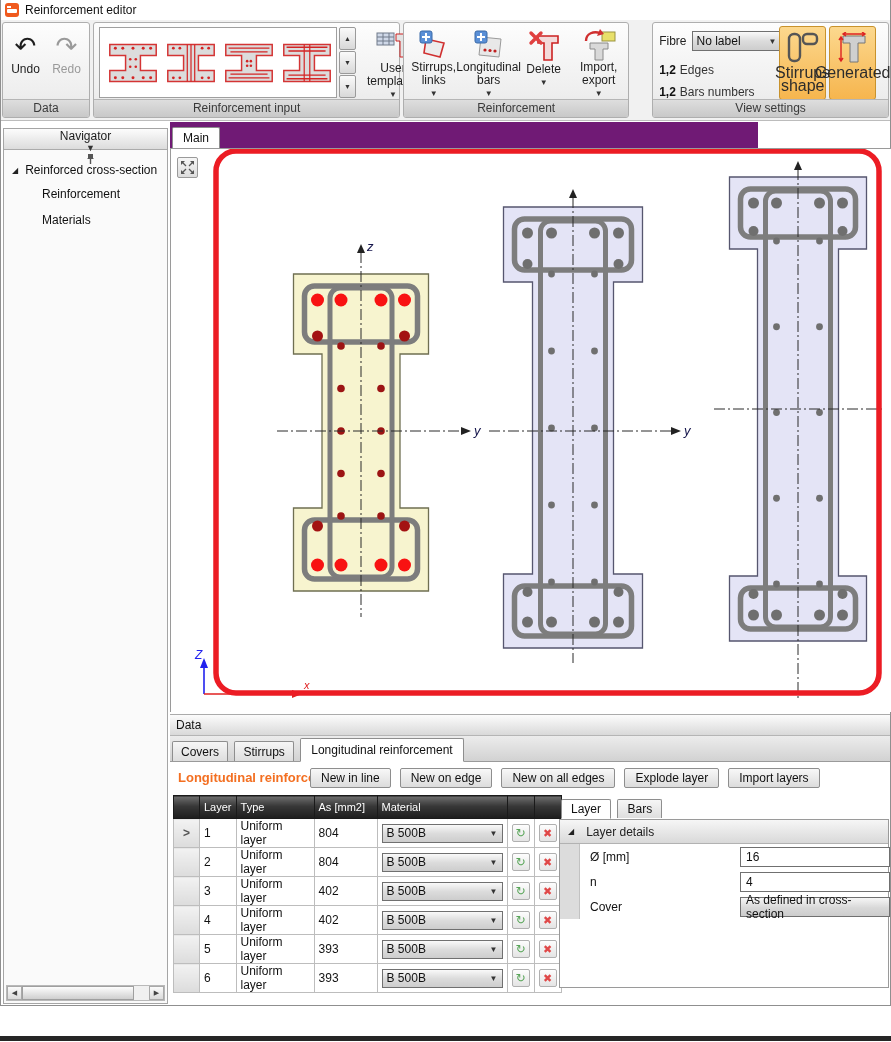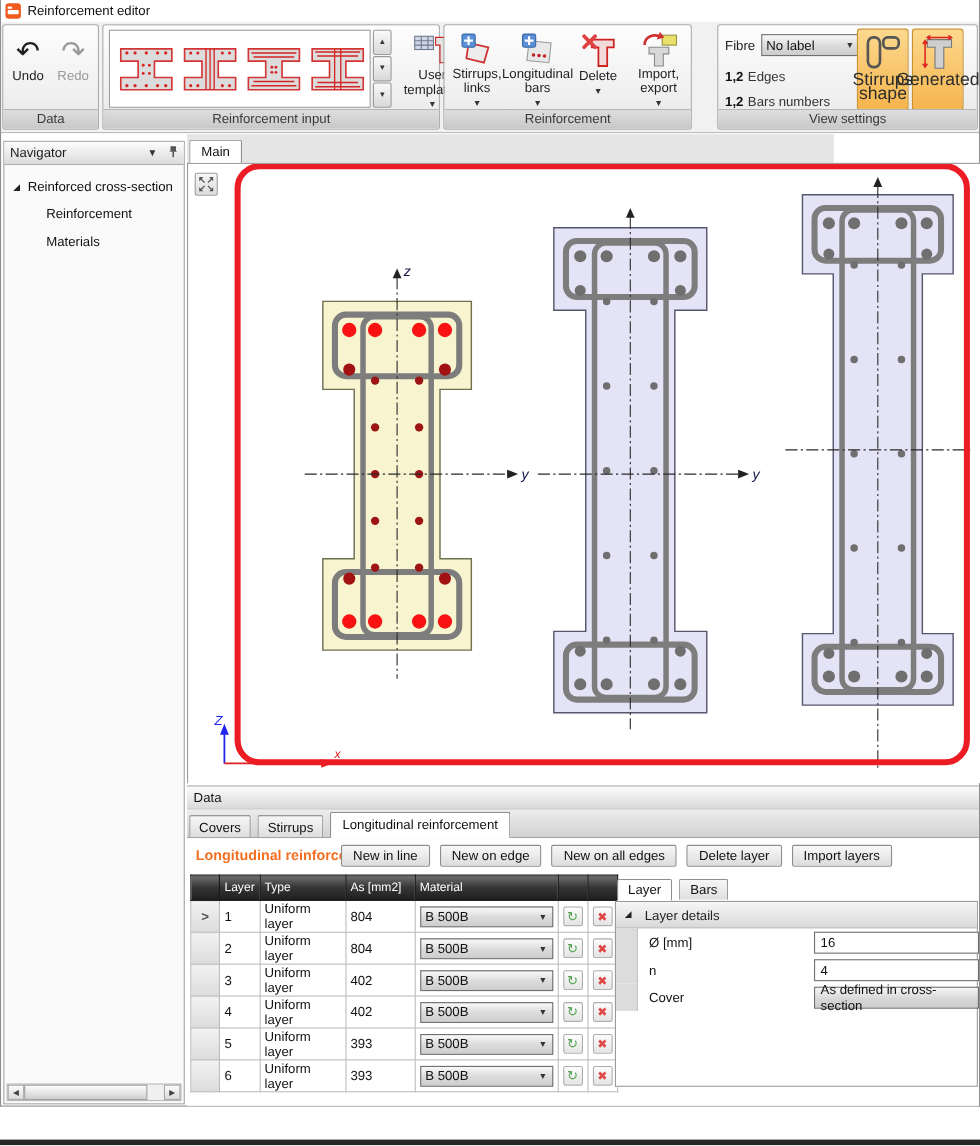--- a/index.html
+++ b/index.html
@@ -55,35 +55,35 @@
   .vtoggle-row b { color:#111; margin-right:4px; }
   .amber { position:absolute; top:3px; width:47px; height:74px; border:1px solid #c8922c; border-radius:3px;
            background:linear-gradient(#fcd88e,#f6b54e); display:flex; flex-direction:column; align-items:center;
            justify-content:flex-start; padding-top:3px; font-size:16px; color:#2c2c2c; text-align:center; line-height:13px; }
   .amber .bicon { height:36px; display:flex; align-items:center; }
 
   
   #navigator { position:absolute; left:2px; top:128px; width:165px; height:876px;
                border:1px solid #a5a5a5; background:#fafafa; }
   #navhead { height:21px; background:linear-gradient(#fcfcfc,#dcdcdc); border-bottom:1px solid #ababab;
-             display:flex; align-items:center; font-size:12px; color:#1c1c1c; padding:0 5px; }
+             display:flex; align-items:center; font-size:12px; color:#1c1c1c; padding:0 5px;flex-direction:column; }
   #navhead .sp { flex:1; }
   #navhead .hic { font-size:9px; color:#333; margin-left:10px; }
   .tree { padding-top:9px; font-size:12px; color:#111; }
   .tnode { display:flex; align-items:center; gap:7px; padding:4px 0 4px 8px; }
   .texp { font-size:8px; color:#222; }
   .tchild { padding:6px 0 6px 38px; }
   #navscroll { position:absolute; left:2px; bottom:2px; right:2px; height:16px; background:#f0f0f0;
                border:1px solid #b9b9b9; display:flex; }
   #navscroll .sb { width:15px; background:linear-gradient(#fbfbfb,#dadada); border:1px solid #a9a9a9;
                    font-size:7px; color:#444; display:flex; align-items:center; justify-content:center; }
   #navscroll .thumb { width:112px; margin:0; background:linear-gradient(#fdfdfd,#cfcfcf); border:1px solid #9f9f9f; }
 
   
-  #maintabs { position:absolute; left:169px; top:122px; width:588px; height:26px; background:#e5e5e5; }
+  #maintabs { position:absolute; left:169px; top:122px; width:588px; height:26px; background:#701a75; }
   .tab { display:inline-block; border:1px solid #8e8e8e; border-bottom:none; background:linear-gradient(#f6f6f6,#dedede);
          font-size:12px; color:#111; padding:3px 10px 2px; border-radius:2px 2px 0 0; }
   .tab.active { background:#fff; position:relative; z-index:3; }
   #maintab { position:absolute; left:2px; top:5px; height:21px; }
   #canvas { position:absolute; left:169px; top:148px; width:722px; height:564px; background:#fff;
             border-top:1px solid #9a9a9a; border-left:1px solid #9a9a9a; }
   #fitbtn { position:absolute; left:6px; top:8px; width:21px; height:21px; border:1px solid #9a9a9a;
             background:linear-gradient(#f6f6f6,#dcdcdc); border-radius:2px; display:flex; align-items:center; justify-content:center; }
 
   
@@ -496,21 +496,21 @@
       <span class="tab">Covers</span>
       <span class="tab">Stirrups</span>
       <span class="tab active">Longitudinal reinforcement</span>
     </div>
     <div id="datacontent">
       <div id="lr-head">Longitudinal reinforcement</div>
       <div id="lr-actions">
         <button class="btn">New in line</button>
         <button class="btn">New on edge</button>
         <button class="btn">New on all edges</button>
-        <button class="btn">Delete layer</button>
+        <button class="btn">Explode layer</button>
         <button class="btn">Import layers</button>
       </div>
 
       <table id="lrtable">
         <tbody>
               <tr>
           <th style="width:26px"></th>
           <th style="width:34px">Layer</th>
           <th style="width:78px">Type</th>
           <th style="width:63px" class="b">As [mm2]</th>

